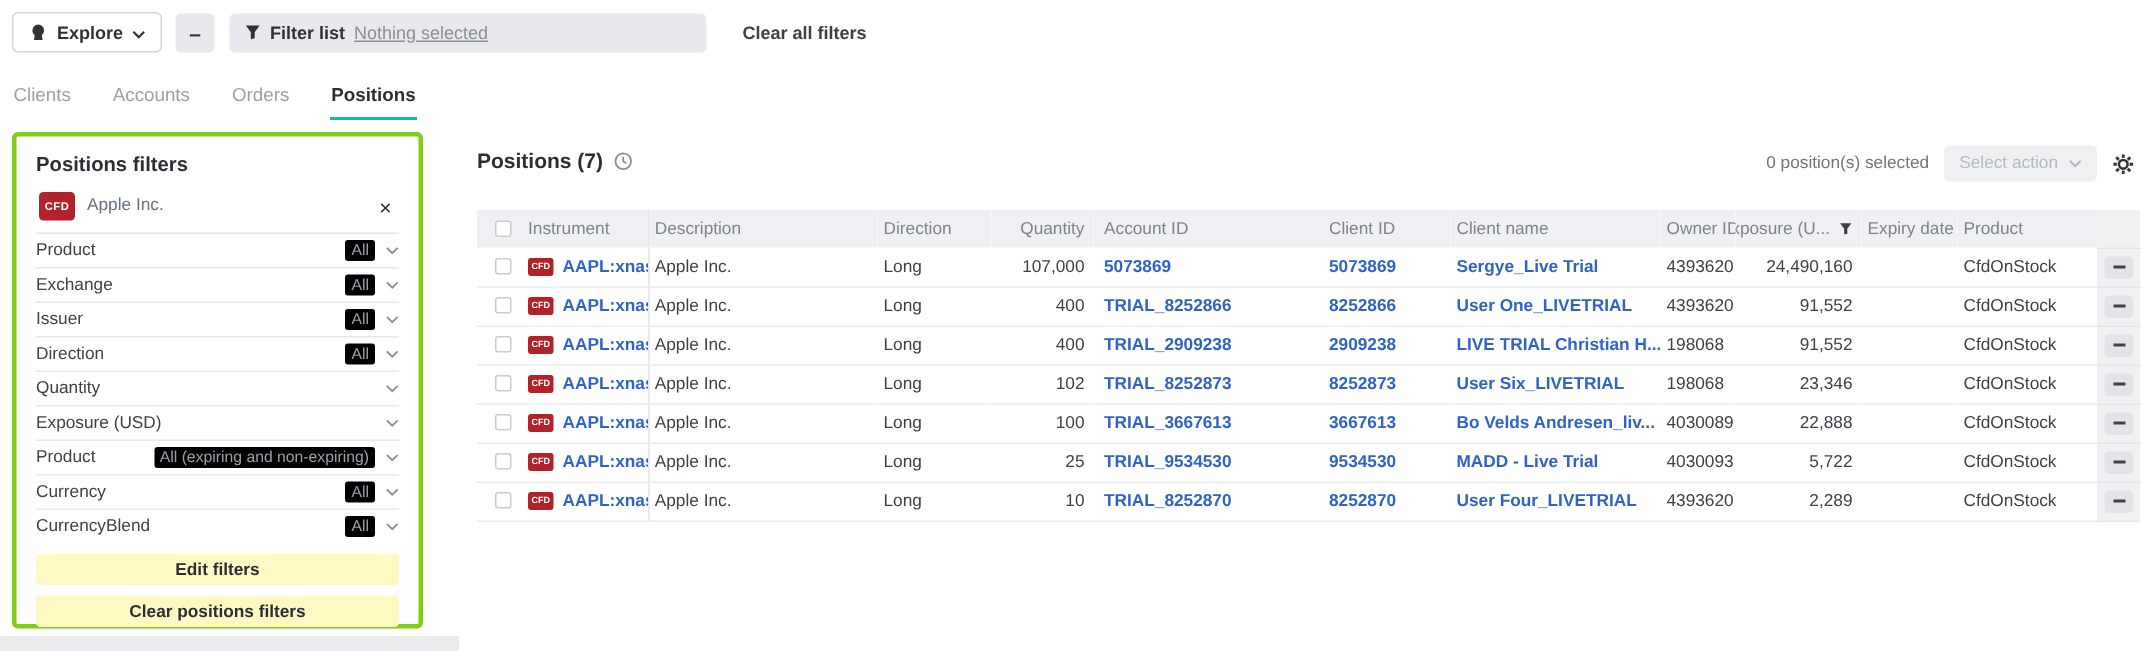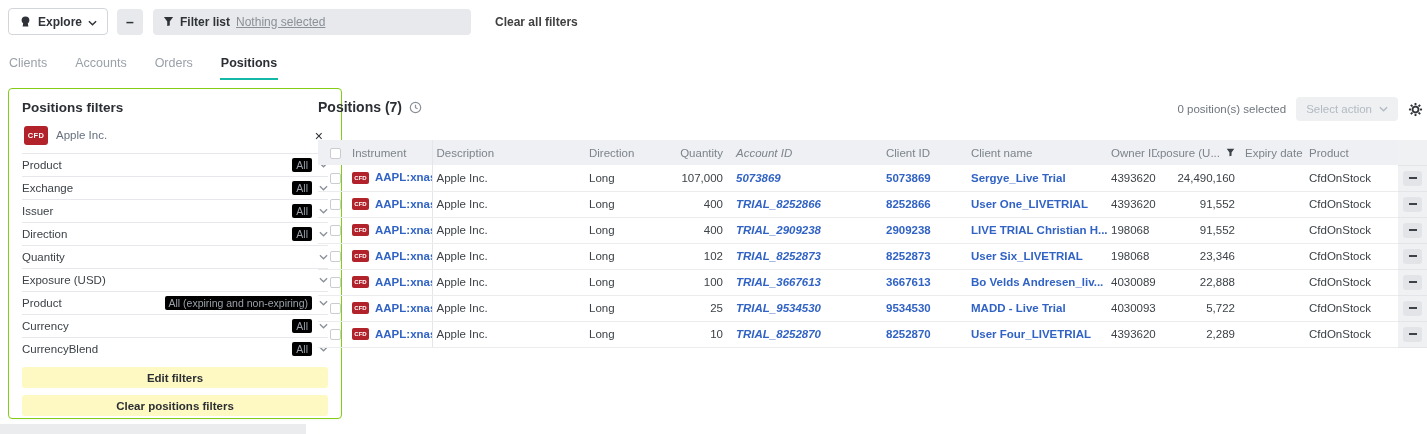--- a/index.html
+++ b/index.html
@@ -19,22 +19,22 @@
   .filter-field .val { color:#8a9097; font-size:12px; white-space:nowrap;text-decoration:underline; }
   .clear-link { margin-left:24px; color:#404040; font-weight:700; font-size:12px; text-decoration:none; cursor:pointer; }
   .chev { display:inline-block; }
 
   
   .tabs { position:absolute; left:8px; top:52px; display:flex; gap:26px; }
   .tab { font-size:12.5px; color:#9aa1a9; padding:4px 1px 8px; cursor:pointer; }
   .tab.active { color:#2b2f34; font-weight:700; border-bottom:2px solid #14b8a6; }
 
   
-  .sidebar { position:absolute; left:8px; top:88px; width:334px; height:331px; background:#fff;
-    border:1px solid #84cc16; border-radius:4px; box-shadow:0 1px 2px rgba(0,0,0,.04); padding:11px 13px 10px; }
+  .sidebar { position:absolute; left:8px; top:88px; width:274px; height:331px; background:#fff;
+    border:3px solid #84cc16; border-radius:4px; box-shadow:0 1px 2px rgba(0,0,0,.04); padding:11px 13px 10px; }
   .sidebar h2 { font-size:13.5px; font-weight:700; color:#2b2f34; margin-bottom:9px; }
   .chip { display:flex; align-items:center; gap:8px; padding:2px 2px 8px; }
   .chip-badge { width:24px; height:19px; background:#b2222a; border-radius:3px; color:#fff;
     font-size:7.5px; font-weight:700; display:flex; align-items:center; justify-content:center; letter-spacing:.3px; }
   .chip-main { flex:1; line-height:1.2; }
   .chip-name { font-size:11.5px; color:#66707e; }
   .chip-sub { font-size:10.5px; color:#9aa1a9; display:flex; align-items:center; gap:4px; }
   .flag { width:13px; height:9px; display:inline-block; position:relative; border:0.5px solid #d5d8db;
     background:repeating-linear-gradient(180deg,#b22234 0 1.3px,#fff 1.3px 2.6px); }
   .flag span { position:absolute; left:0; top:0; width:6px; height:4.5px; background:#3c3b6e; display:block; }
@@ -61,21 +61,21 @@
   
   .tbl-wrap { position:absolute; left:318px; top:140px; width:1109px; }
   table { border-collapse:collapse; table-layout:fixed; width:1109px; }
   th { background:#eef0f3; color:#7d848c; font-weight:400; font-size:11.5px; text-align:left;
     height:25px; padding:0 4px; white-space:nowrap; overflow:hidden; }
   td { height:26px; padding:0 4px; font-size:11.5px; color:#3c4247; border-bottom:1px solid #eaecee;
     white-space:nowrap; overflow:hidden; }
   th.cbcol, td.cbcol { padding-left:12px; }
   th.r, td.r { text-align:right; padding-right:6px; }
   td.instr, th.instr { border-right:1px solid #e4e6e9; }
-  th.acct, td.acct { padding-left:7px;font-style:italic; }
+  th.acct, td.acct { padding-left:7px; }
   th.actions, td.actions { background:#f0f1f3; border-bottom:1px solid #e3e5e8; padding:0 0 0 5px; }
   .cb { width:11px; height:11px; border:1px solid #c9cdd2; border-radius:2px; background:#fff; display:inline-block; vertical-align:middle; cursor:pointer; }
   .row-badge { display:inline-flex; width:17px; height:12px; background:#b2222a; border-radius:2px; color:#fff;
     font-size:6px; font-weight:700; align-items:center; justify-content:center; vertical-align:middle; margin-right:6px; }
   a.blue { color:#3163c5; font-weight:700; text-decoration:none; cursor:pointer; }
   .exp-head { display:flex; align-items:center; justify-content:flex-end; gap:6px; }
   .act-btn { width:19px; height:15px; background:#e2e4e8; border:none; border-radius:3px; cursor:pointer;
     display:flex; align-items:center; justify-content:center; }
   .act-btn i { display:block; width:8px; height:2px; background:#3c4247; }
 

